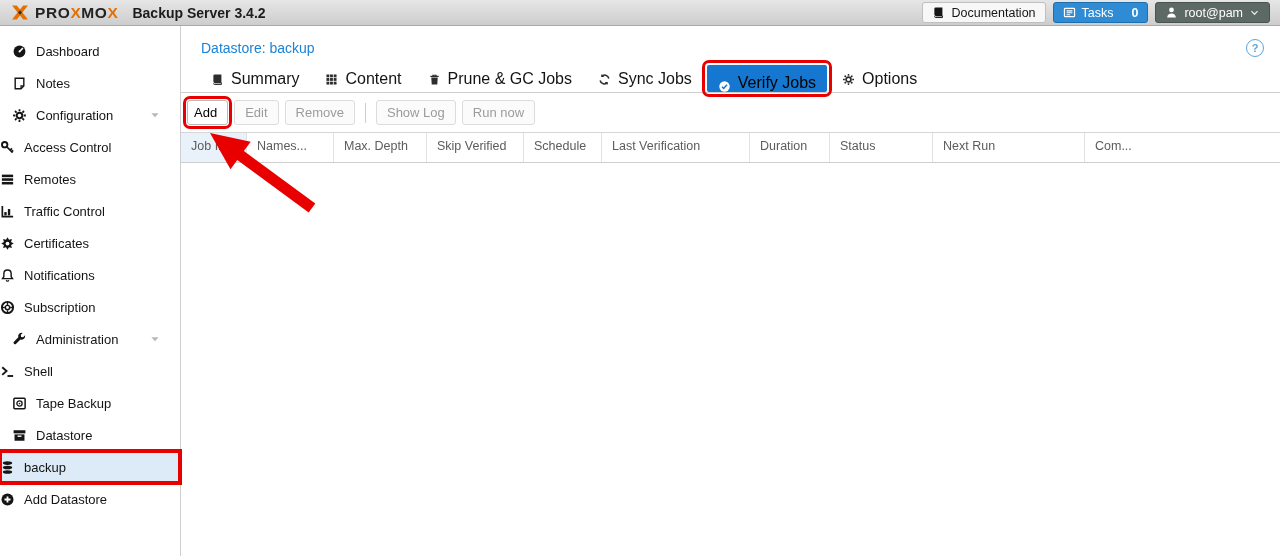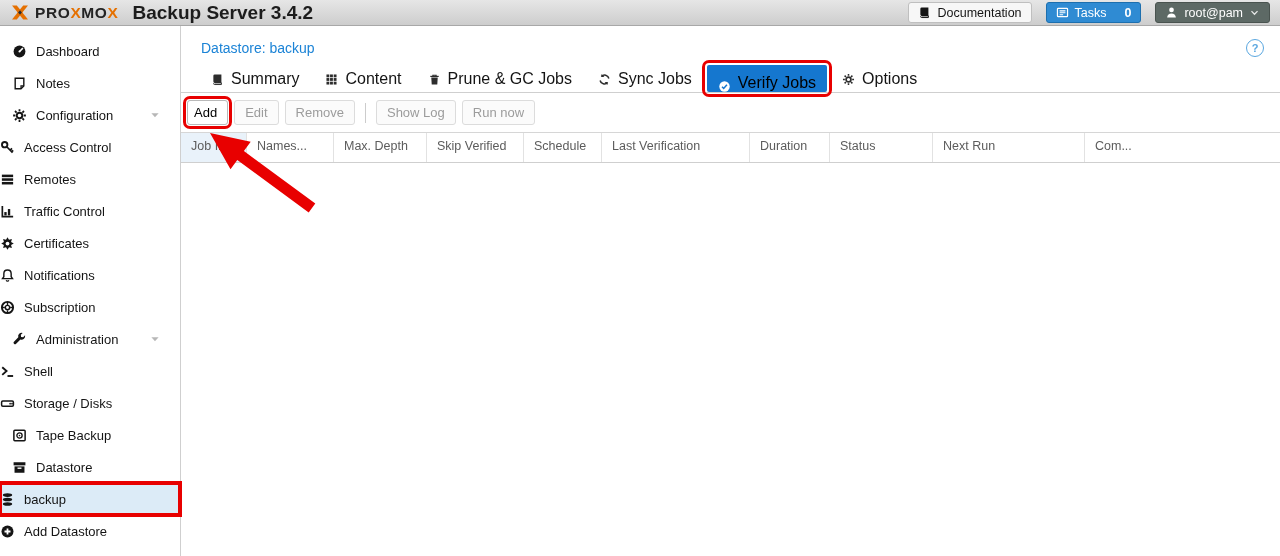--- a/index.html
+++ b/index.html
@@ -6,22 +6,22 @@
   body{width:1280px;height:556px;position:relative;overflow:hidden;background:#fff;
        font-family:"Liberation Sans",sans-serif;-webkit-font-smoothing:antialiased;}
 
   
   .topbar{height:26px;background:linear-gradient(#e6e6e6,#cdcdcd);border-bottom:1px solid #a8a8a8;
           display:flex;align-items:center;padding:0 10px;box-sizing:border-box;}
   .logo{display:flex;align-items:center;gap:5px;}
   .logo-x{width:20px;height:17px;flex:none;}
   .wordmark{font-weight:800;font-size:15.5px;letter-spacing:.6px;color:#232323;}
   .wordmark .ox{color:#E57000;}
-  .prod-title{margin-left:14px;font-size:19px;font-weight:700;color:#1c1c1c;}
-  .tb-right{margin-left:auto;display:flex;align-items:center;gap:14px;}
+  .prod-title{margin-left:14px;font-size:14px;font-weight:700;color:#1c1c1c;}
+  .tb-right{margin-left:auto;display:flex;align-items:center;gap:7px;}
   .tb-btn{display:flex;align-items:center;gap:6px;height:21px;padding:0 9px;border-radius:3px;
           font-size:12.5px;cursor:pointer;box-sizing:border-box;}
   .tb-btn .icn{width:13px;height:13px;}
   .tb-doc{background:#f7f7f7;border:1px solid #bfbfbf;color:#151515;}
   .tb-tasks{background:#2f8bd3;border:1px solid #1d6fae;color:#fff;}
   .tb-tasks .count{margin-left:12px;font-weight:700;}
   .tb-user{background:#5d6965;border:1px solid #49534f;color:#fff;}
   .tb-user .caret{width:11px;height:11px;opacity:.85;}
 
   
@@ -194,28 +194,20 @@
             <path d="M3.2 5.6l4.8 5.4 4.8-5.4z" fill="currentColor"></path>
           </svg></span>
     </div>
     <div class="nav-item lvl1">
       <span class="icn"><svg viewBox="0 0 16 16" width="100%" height="100%">
             <path d="M2.4 3.4L7 7.5l-4.6 4.1" fill="none" stroke="currentColor" stroke-width="2"></path>
             <path d="M8 12.8h6" stroke="currentColor" stroke-width="2"></path>
           </svg></span>
       <span>Shell</span>
     </div>
-    <div class="nav-item lvl1">
-      <span class="icn"><svg viewBox="0 0 16 16" width="100%" height="100%">
-            <rect x="1.7" y="5.4" width="12.6" height="5.6" rx="1.3" fill="none" stroke="currentColor" stroke-width="1.6"></rect>
-            <circle cx="10.8" cy="8.2" r=".9" fill="currentColor"></circle>
-            <circle cx="12.8" cy="8.2" r=".9" fill="currentColor"></circle>
-          </svg></span>
-      <span>Storage / Disks</span>
-    </div>
     <div class="nav-item lvl0">
       <span class="icn"><svg viewBox="0 0 16 16" width="100%" height="100%">
             <rect x="2" y="2.4" width="12" height="11.2" rx="1" fill="none" stroke="currentColor" stroke-width="1.6"></rect>
             <circle cx="8" cy="8" r="2.8" fill="none" stroke="currentColor" stroke-width="1.4"></circle>
             <circle cx="8" cy="8" r=".9" fill="currentColor"></circle>
           </svg></span>
       <span>Tape Backup</span>
     </div>
     <div class="nav-item lvl0">
       <span class="icn"><svg viewBox="0 0 16 16" width="100%" height="100%">

